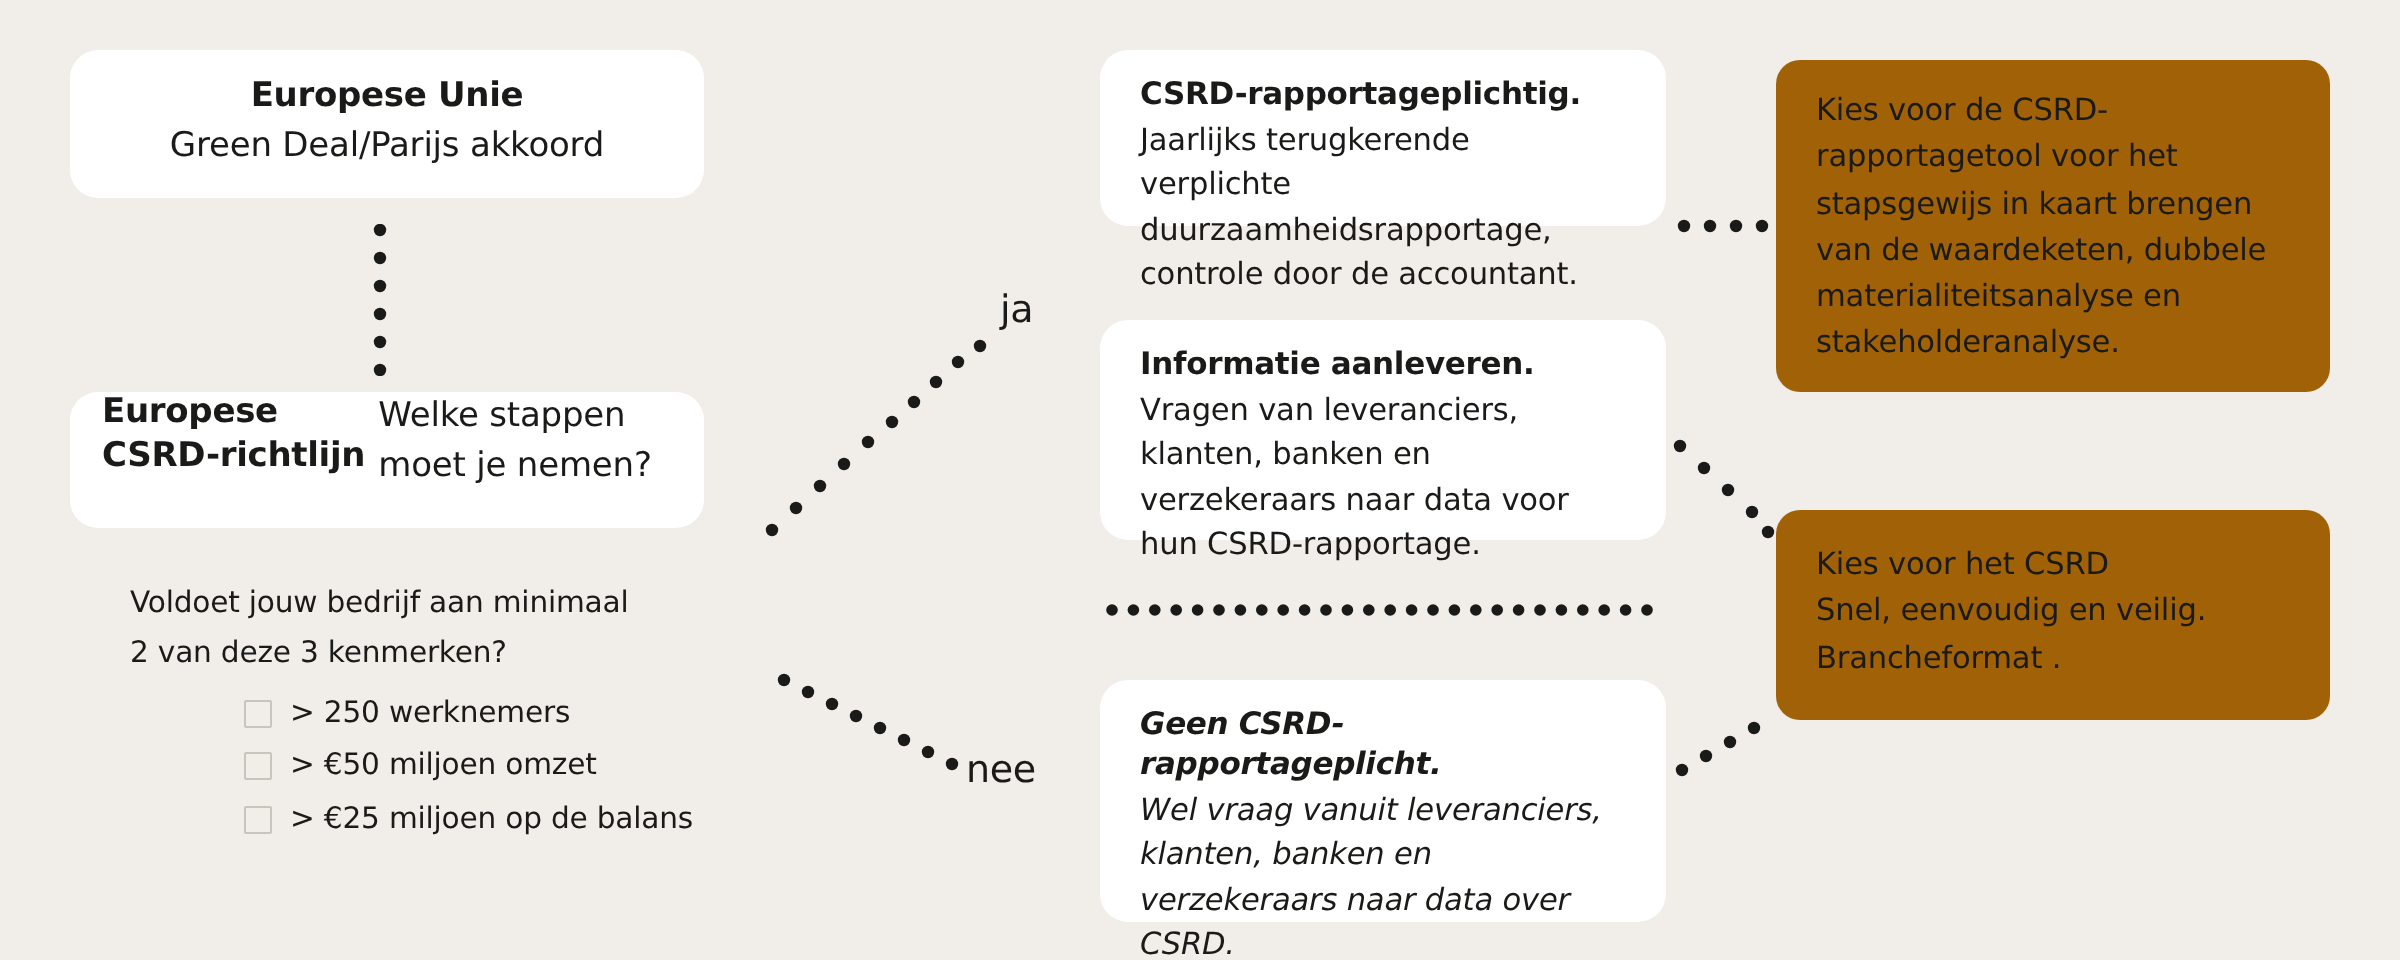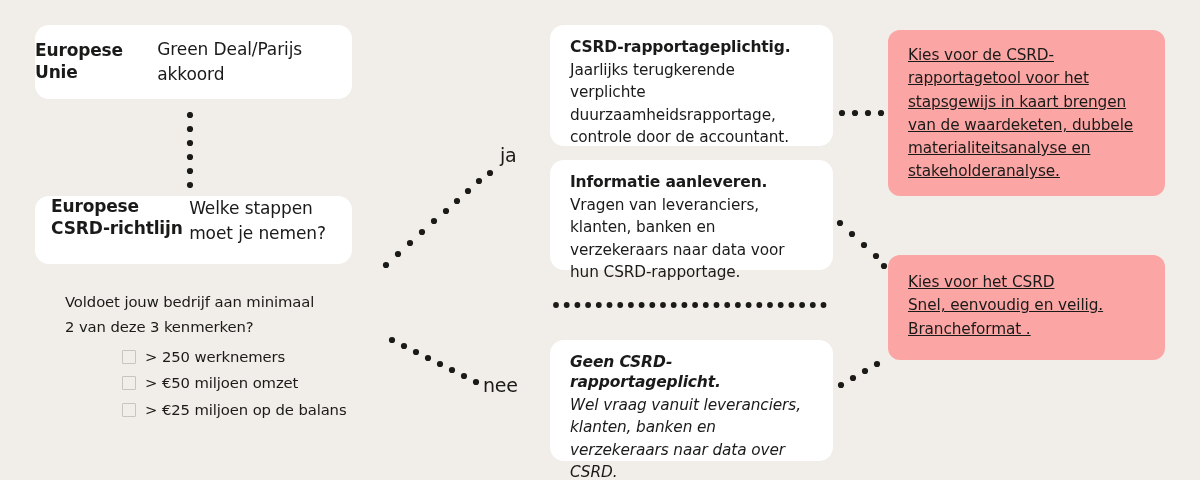--- a/index.html
+++ b/index.html
@@ -21,40 +21,39 @@
   }
 
   
   .card {
     position: absolute;
     background: #FFFFFF;
     border-radius: 14px;
     box-sizing: border-box;
   }
   .card.yellow {
-    background: #fca5a5;
+    background: #a16207;
     border-radius: 12px;
-    text-decoration: underline;
   }
   .card .title {
     font-weight: bold;
     font-size: 15.5px;
     letter-spacing: -0.15px;
     line-height: 1.28;
   }
   .card .body {
     font-size: 15.3px;
     line-height: 1.47;
     letter-spacing: -0.1px;
   }
 
   
   #eu-card {
     left: 35px; top: 25px; width: 317px; height: 74px;
-    display: flex; flex-direction: row;
+    display: flex; flex-direction: column;
     align-items: center; justify-content: center;
   }
   #eu-card .title { font-size: 17px; margin-bottom: 1px; }
   #eu-card .body  { font-size: 17px; }
 
   #csrd-card {
     left: 35px; top: 196px; width: 317px; height: 68px;
     display: flex; flex-direction: row;
     justify-content: center;
     padding-left: 16px;
@@ -94,21 +93,21 @@
   .checkbox {
     width: 12px; height: 12px;
     border: 1.4px solid #C9C4BC;
     border-radius: 1px;
     margin-right: 9px;
     flex: 0 0 auto;
     background: transparent;
   }
 
   
-  #mid-1 { left: 550px; top: 25px;  width: 283px; height: 121px; padding: 13px 18px 0 20px; }
+  #mid-1 { left: 550px; top: 25px;  width: 283px; height: 88px; padding: 13px 18px 0 20px; }
   #mid-2 { left: 550px; top: 160px; width: 283px; height: 110px; padding: 13px 18px 0 20px; }
   #mid-3 { left: 550px; top: 340px; width: 283px; height: 121px; padding: 13px 18px 0 20px; font-style: italic; }
   #mid-1 .title, #mid-2 .title, #mid-3 .title { margin-bottom: 1px; }
 
   
   #divider-dots {
     position: absolute;
     left: 553px; top: 302px;
     width: 277px; height: 6px;
   }

